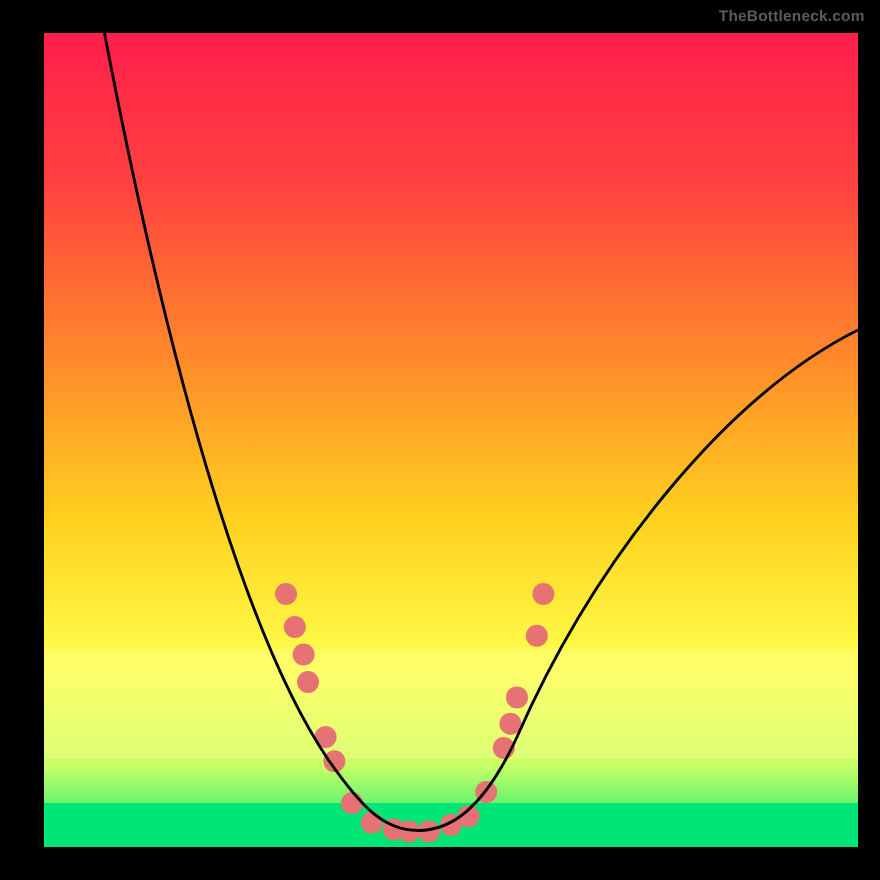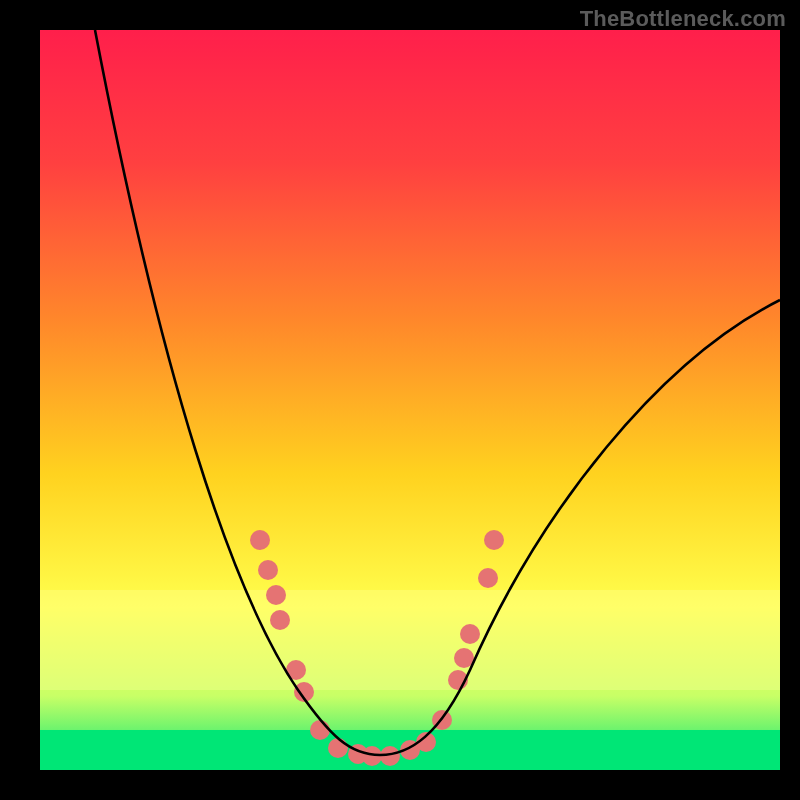--- a/index.html
+++ b/index.html
@@ -32,21 +32,21 @@
     left: 0;
     top: 0;
     width: 100%;
     height: 100%;
   }
   .watermark {
     position: absolute;
     top: 6px;
     right: 14px;
     color: #5b5b5b;
-    font-size: 22px;
+    font-size: 14px;
     font-weight: 600;
     letter-spacing: 0.2px;
   }
   svg {
     position: absolute;
     left: 0;
     top: 0;
   }
 </style>
 </head>

